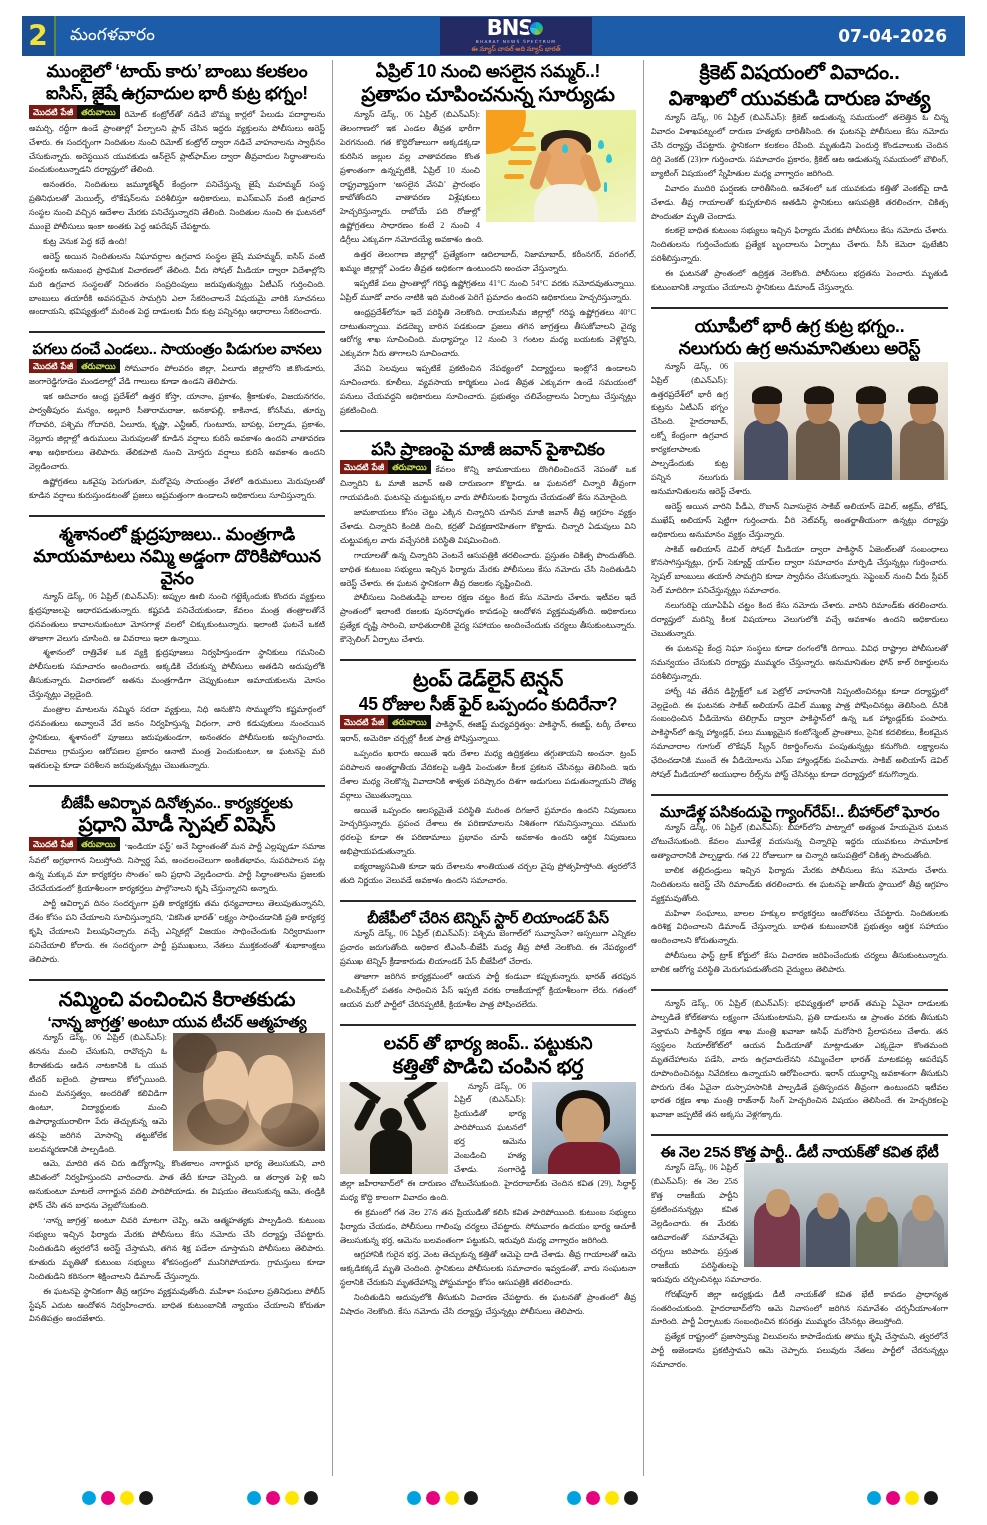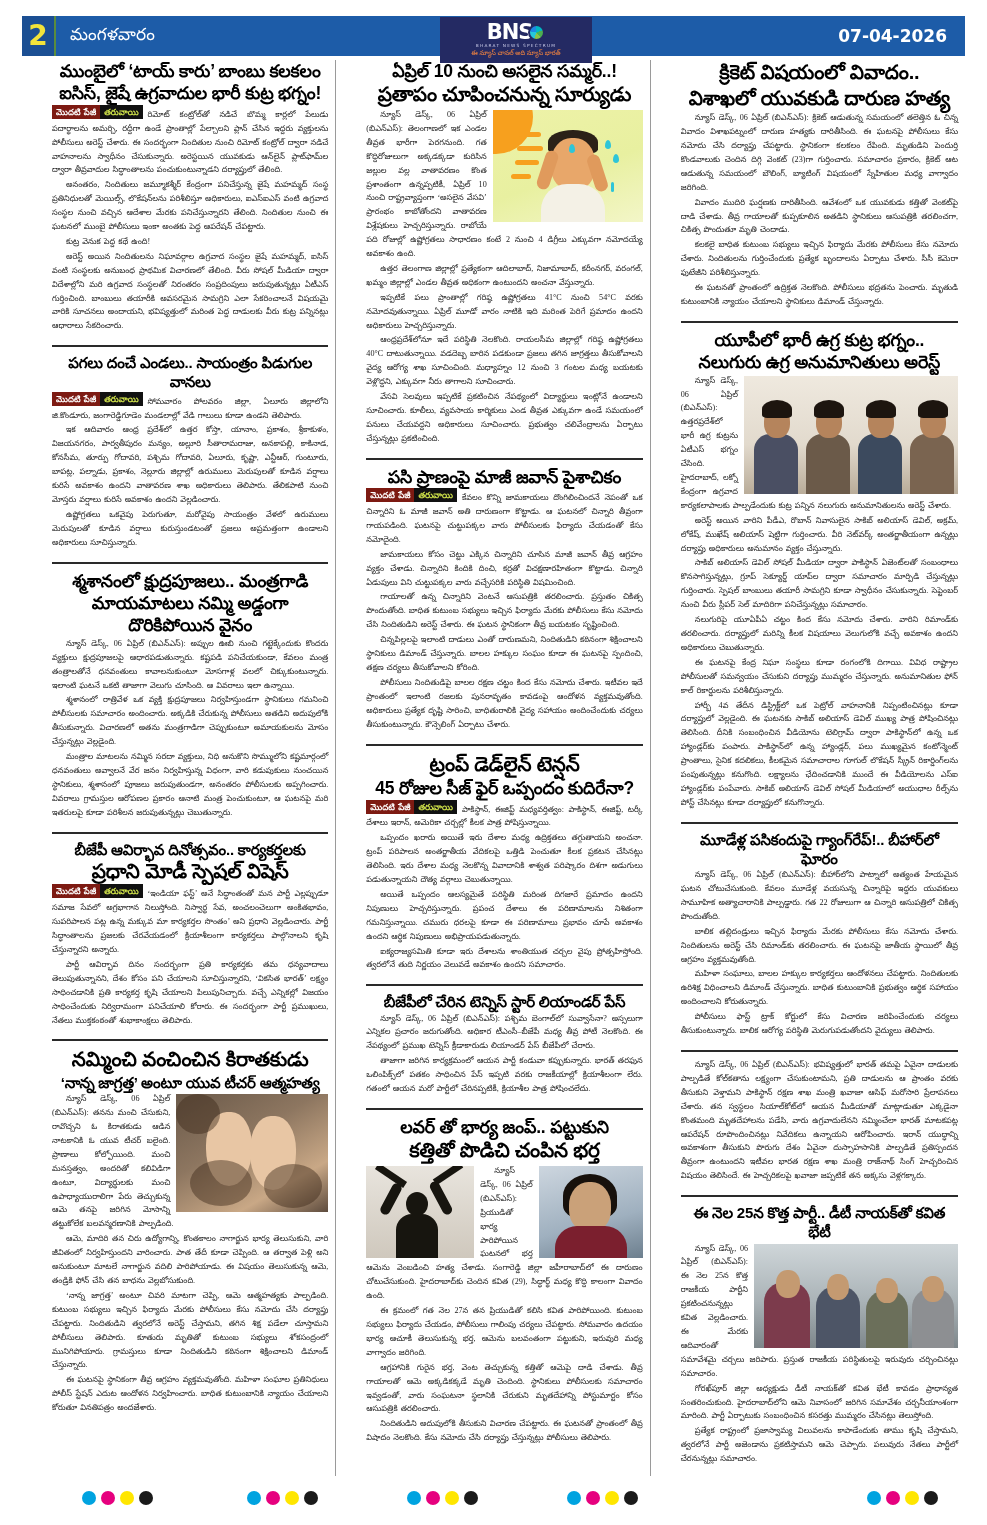--- a/index.html
+++ b/index.html
@@ -40,21 +40,21 @@
   .masthead-day {
     color: #ffffff;
     font-size: 17px;
     margin-left: 14px;
     font-family: "Liberation Sans", sans-serif;
     letter-spacing: .2px;
   }
   .masthead-logo {
     position: absolute;
     left: 418px; top: 1px;
-    width: 152px; height: 46px;
+    width: 152px; height: 38px;
     background: #242a63;
     display: flex;
     flex-direction: column;
     align-items: center;
     justify-content: center;
     overflow: hidden;
   }
   .logo-main {
     display: flex; align-items: center; justify-content: center;
     line-height: 1;
@@ -104,21 +104,20 @@
   .columns {
     position: absolute;
     left: 22px; top: 60px;
     width: 943px; height: 1416px;
     display: flex;
   }
   .col {
     width: 311px;
     padding: 0 7px;
     position: relative;
-    margin-left: 23px;
   }
   .col.c1, .col.c2 { border-right: 1px solid #9a9a9a; }
 
   
   .article { padding-bottom: 4px; }
   .rule {
     border-top: 2px solid #2a2a2a;
     margin: 7px 0 6px 0;
   }
 
@@ -387,22 +386,21 @@
             <p>వేసవి సెలవులు ఇప్పటికే ప్రకటించిన నేపథ్యంలో విద్యార్థులు ఇంట్లోనే ఉండాలని సూచించారు. కూలీలు, వ్యవసాయ కార్మికులు ఎండ తీవ్రత ఎక్కువగా ఉండే సమయంలో పనులు చేయవద్దని అధికారులు సూచించారు. ప్రభుత్వం చలివేంద్రాలను ఏర్పాటు చేస్తున్నట్లు ప్రకటించింది.</p>
             <div class="clear"></div>
           </div>
         </div>
         <div class="rule"></div>
         <div class="article">
           <div class="hl hl-md">పసి ప్రాణంపై మాజీ జవాన్ పైశాచికం</div>
           <div class="body">
             <p class="noind"><span class="badge"><span class="b1">మొదటి పేజీ</span><span class="b2">తరువాయి</span></span>కేవలం కొన్ని జామకాయలు దొంగిలించిందనే నెపంతో ఒక చిన్నారిని ఓ మాజీ జవాన్ అతి దారుణంగా కొట్టాడు. ఆ ఘటనలో చిన్నారి తీవ్రంగా గాయపడింది. ఘటనపై చుట్టుపక్కల వారు పోలీసులకు ఫిర్యాదు చేయడంతో కేసు నమోదైంది.</p>
             <p>జామకాయలు కోసం చెట్టు ఎక్కిన చిన్నారిని చూసిన మాజీ జవాన్ తీవ్ర ఆగ్రహం వ్యక్తం చేశాడు. చిన్నారిని కిందికి దించి, కర్రతో విచక్షణారహితంగా కొట్టాడు. చిన్నారి ఏడుపులు విని చుట్టుపక్కల వారు వచ్చేసరికి పరిస్థితి విషమించింది.</p>
-            <p>గాయాలతో ఉన్న చిన్నారిని వెంటనే ఆసుపత్రికి తరలించారు. ప్రస్తుతం చికిత్స పొందుతోంది. బాధిత కుటుంబ సభ్యులు ఇచ్చిన ఫిర్యాదు మేరకు పోలీసులు కేసు నమోదు చేసి నిందితుడిని అరెస్ట్ చేశారు. ఈ ఘటన స్థానికంగా తీవ్ర బయటకం సృష్టించింది.</p>
-            <p>చిన్నపిల్లలపై ఇలాంటి దాడులు ఎంతో దారుణమని, నిందితుడిని కఠినంగా శిక్షించాలని స్థానికులు డిమాండ్ చేస్తున్నారు. బాలల హక్కుల సంఘం కూడా ఈ ఘటనపై స్పందించి, తక్షణ చర్యలు తీసుకోవాలని కోరింది.</p>
+            <p>గాయాలతో ఉన్న చిన్నారిని వెంటనే ఆసుపత్రికి తరలించారు. ప్రస్తుతం చికిత్స పొందుతోంది. బాధిత కుటుంబ సభ్యులు ఇచ్చిన ఫిర్యాదు మేరకు పోలీసులు కేసు నమోదు చేసి నిందితుడిని అరెస్ట్ చేశారు. ఈ ఘటన స్థానికంగా తీవ్ర రజలకం సృష్టించింది.</p>
             <p>పోలీసులు నిందితుడిపై బాలల రక్షణ చట్టం కింద కేసు నమోదు చేశారు. ఇటీవల ఇదే ప్రాంతంలో ఇలాంటి రజలకు పునరావృతం కావడంపై ఆందోళన వ్యక్తమవుతోంది. అధికారులు ప్రత్యేక దృష్టి సారించి, బాధితురాలికి వైద్య సహాయం అందించేందుకు చర్యలు తీసుకుంటున్నారు. కౌన్సెలింగ్ ఏర్పాటు చేశారు.</p>
             <div class="clear"></div>
           </div>
         </div>
         <div class="rule"></div>
         <div class="article">
           <div class="hl hl-lg">ట్రంప్ డెడ్‌లైన్ టెన్షన్</div>
           <div class="hl hl-md">45 రోజుల సీజ్ ఫైర్ ఒప్పందం కుదిరేనా?</div>
           <div class="body">
             <p class="noind"><span class="badge"><span class="b1">మొదటి పేజీ</span><span class="b2">తరువాయి</span></span>పాకిస్థాన్, ఈజిప్ట్ మధ్యవర్తిత్వం: పాకిస్థాన్, ఈజిప్ట్, టర్కీ దేశాలు ఇరాన్, అమెరికా చర్చల్లో కీలక పాత్ర పోషిస్తున్నాయి.</p>

